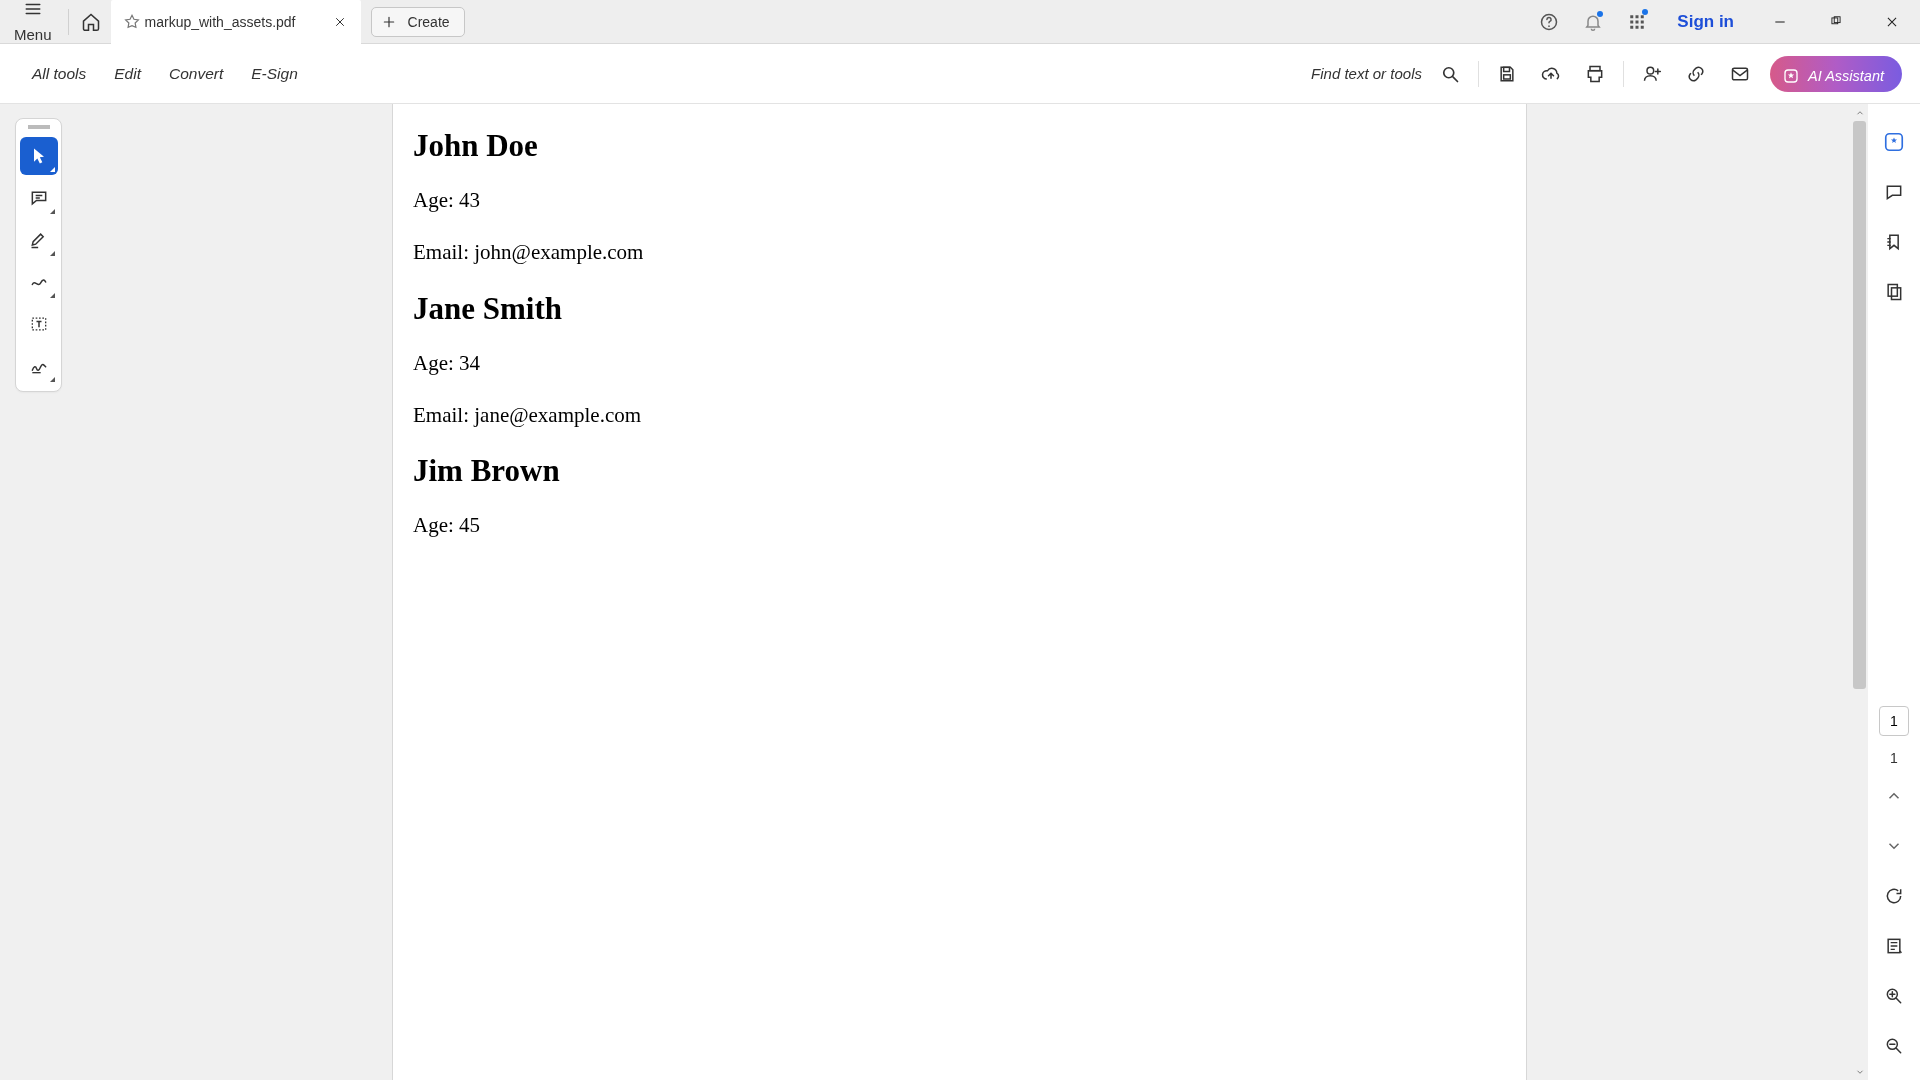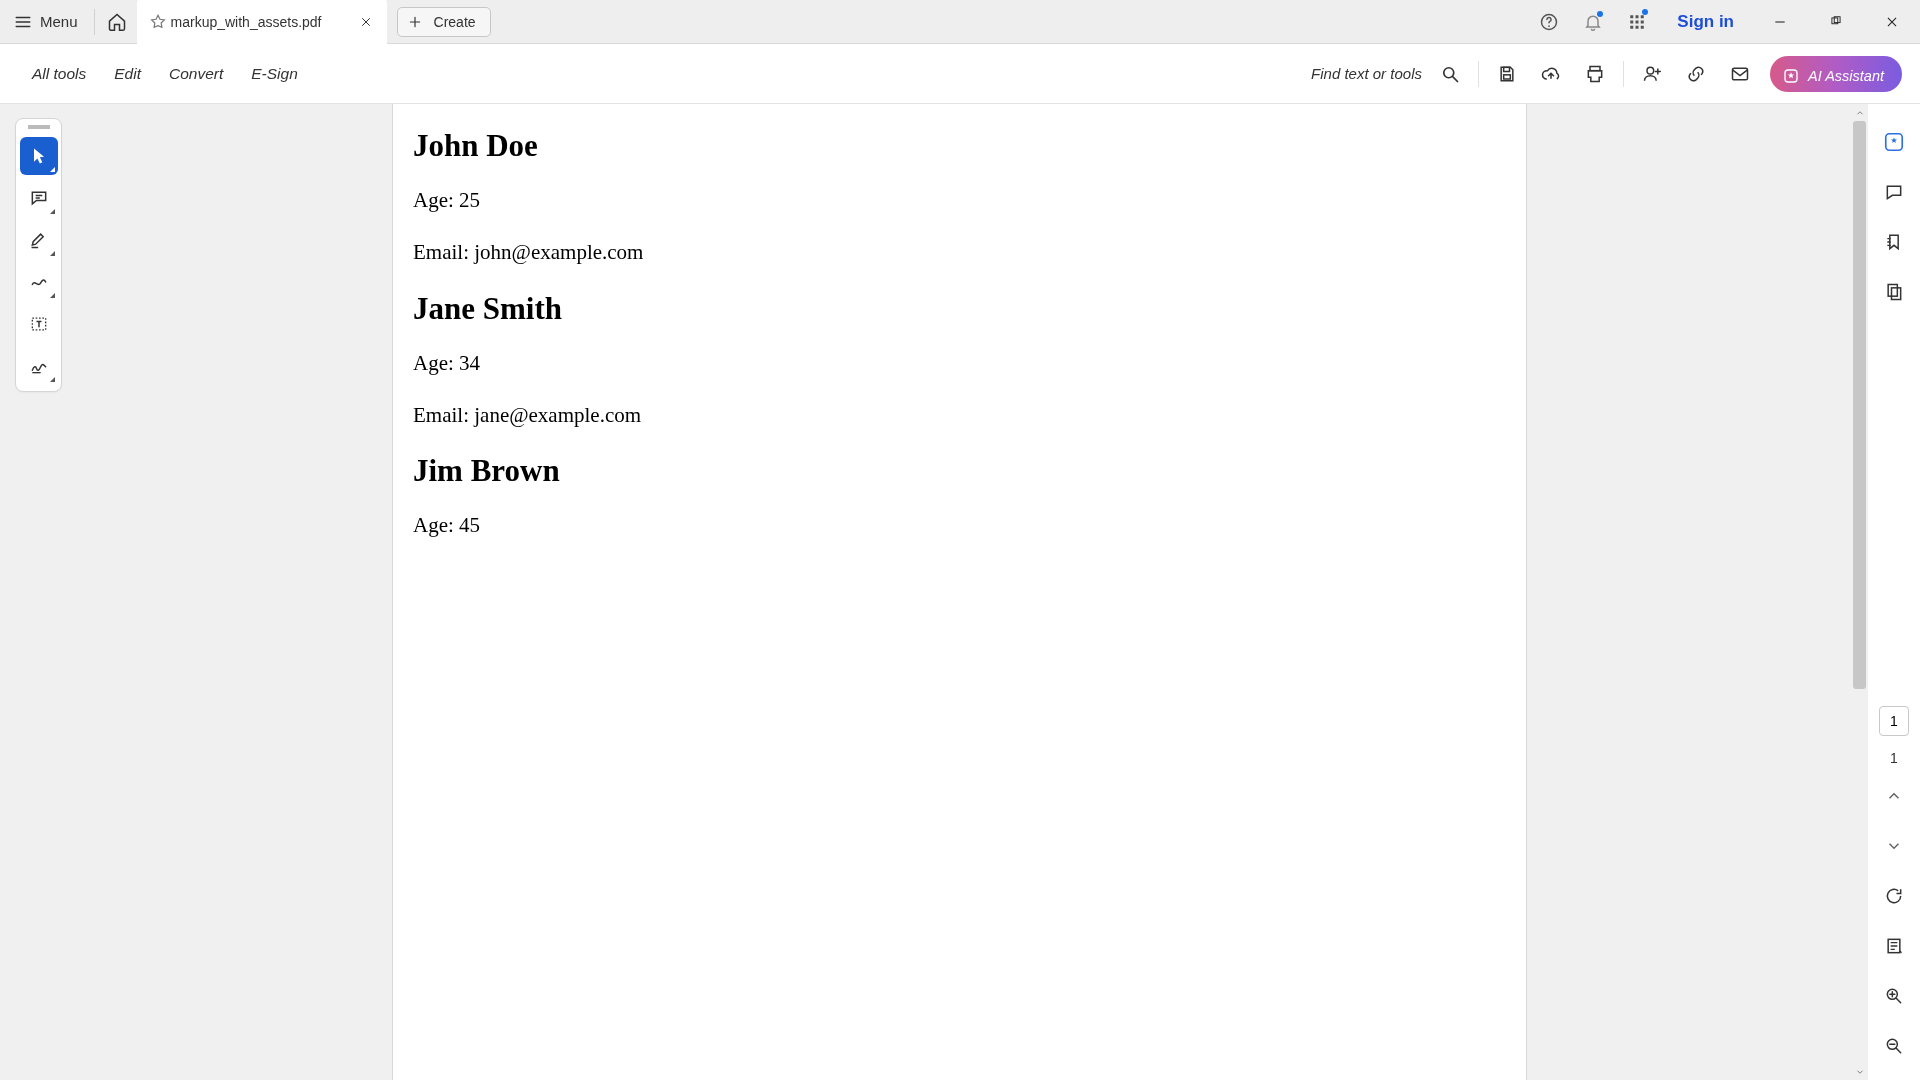--- a/index.html
+++ b/index.html
@@ -1,18 +1,18 @@
 <!DOCTYPE html>
 <html><head>
 <meta charset="utf-8">
 <style>
   * { box-sizing: border-box; margin: 0; padding: 0; }
   html, body { width: 1920px; height: 1080px; overflow: hidden; font-family: "Segoe UI", Arial, sans-serif; background: #f0f0f0; }
   .titlebar { height: 44px; background: #eeeeee; display: flex; align-items: center; border-bottom: 1px solid #d9d9d9; }
-  .menu-btn { display: flex; align-items: center; gap: 8px; padding: 0 14px; height: 44px; cursor: pointer; }
+  .menu-btn { display: flex; align-items: center; gap: 8px; padding: 0 14px; height: 44px; cursor: pointer; flex-direction: column; }
   .menu-btn svg { width: 18px; height: 18px; }
   .menu-btn span { font-size: 15px; color: #333; }
   .vsep { width: 1px; height: 26px; background: #d0d0d0; margin: 0 2px; }
   .home-btn { width: 40px; height: 44px; display: flex; align-items: center; justify-content: center; cursor: pointer; }
   .tab { height: 44px; background: #fff; display: flex; align-items: center; padding: 0 10px 0 12px; gap: 4px; border-top-left-radius: 2px; border-top-right-radius: 2px; min-width: 250px; }
   .tab .star { color: #777; }
   .tab .title { font-size: 14px; color: #333; flex: 1; white-space: nowrap; }
   .tab .close { width: 22px; height: 22px; display: flex; align-items: center; justify-content: center; border-radius: 3px; cursor: pointer; }
   .create-btn { margin-left: 10px; height: 30px; border: 1px solid #c7c7c7; background: #f6f6f6; border-radius: 5px; display: flex; align-items: center; gap: 12px; padding: 0 14px 0 10px; cursor: pointer; font-size: 14px; color: #333; }
   .titlebar-spacer { flex: 1; }
@@ -235,21 +235,21 @@
       <svg width="20" height="20" viewBox="0 0 24 24">
           <path d="M4 17c2-5 4-5 5-2s3 3 5-2 4-2 6 0" fill="none" stroke="#333" stroke-width="1.8" stroke-linecap="round"></path>
           <path d="M4 20h10" stroke="#333" stroke-width="1.6"></path>
         </svg>
     </div>
   </div>
 
   <div class="page-area">
     <div class="page-content" id="doc-content">
         <h2>John Doe</h2>
-        <p>Age: 25</p>
+        <p>Age: 43</p>
         <p>Email: john@example.com</p>
         <h2>Jane Smith</h2>
         <p>Age: 34</p>
         <p>Email: jane@example.com</p>
         <h2>Jim Brown</h2>
         <p>Age: 45</p>
       </div>
   </div>
 
   <div class="vscroll">

